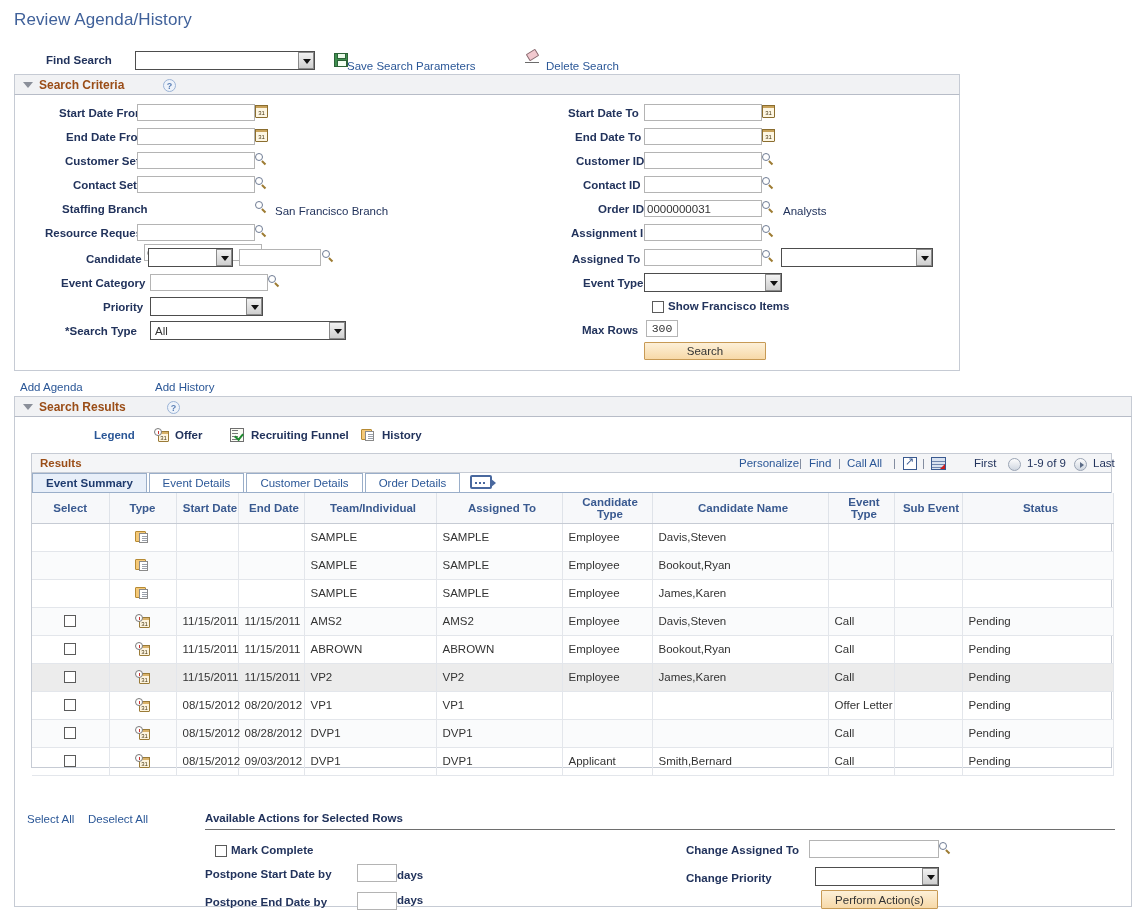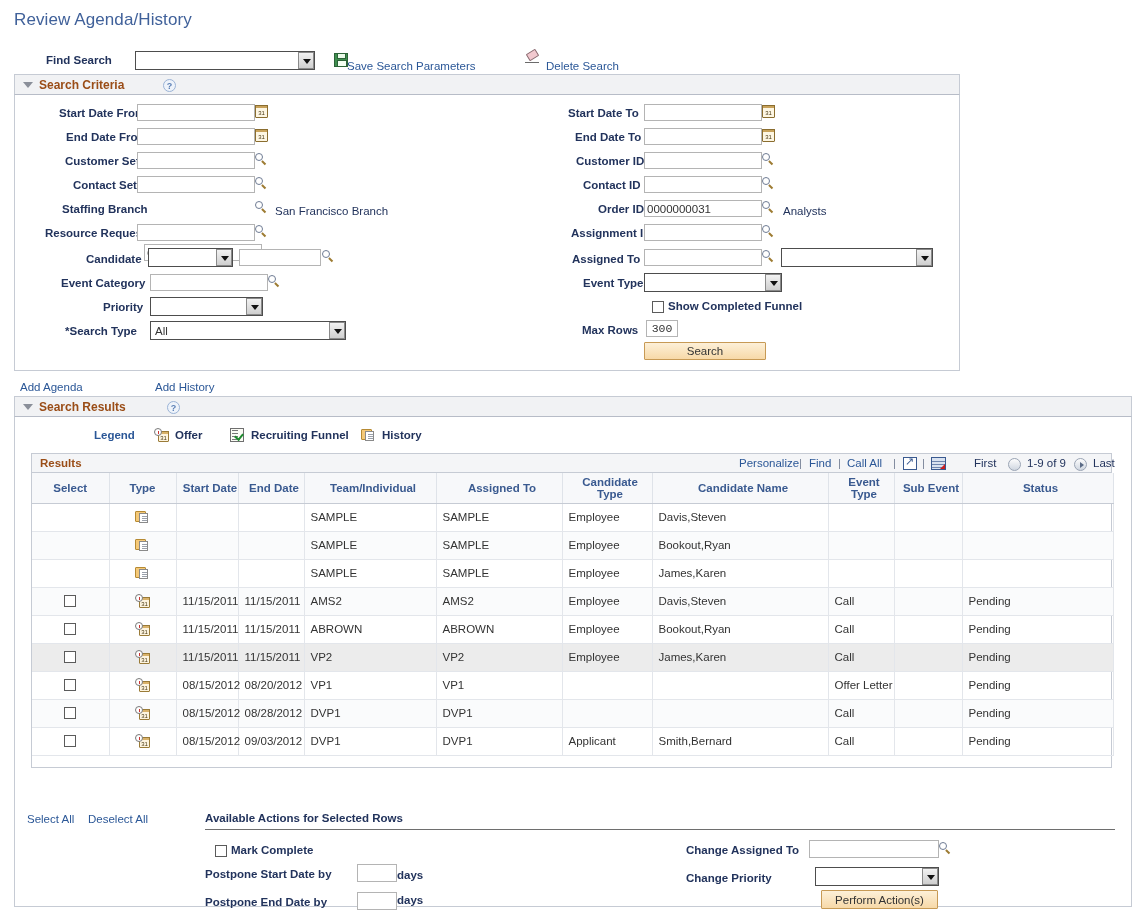--- a/index.html
+++ b/index.html
@@ -362,21 +362,21 @@
       <span class="arrowbox"></span>
     </div>
 
     <div class="lbl" style="position:absolute;left:568px;top:182px;">Event Type</div>
     <div class="selwrap" style="position:absolute;left:629px;top:178px;">
       <select class="sel" style="width:138px;"></select>
       <span class="arrowbox"></span>
     </div>
 
     <span class="cbx" style="position:absolute;left:637px;top:206px;"></span>
-    <span class="lbl" style="position:absolute;left:653px;top:205px;">Show Completed Funnel</span>
+    <span class="lbl" style="position:absolute;left:653px;top:205px;">Show Francisco Items</span>
 
     <div class="lbl" style="position:absolute;left:567px;top:229px;">Max Rows</div>
     <input class="tf" style="position: absolute; left: 631px; top: 225px; width: 26px; text-align: center; font-family: Liberation Mono, monospace;" value="300">
 
     <button class="btn" style="position:absolute;left:629px;top:247px;width:122px;height:18px;">Search</button>
   </div>
 
   <a class="link" style="position:absolute;left:20px;top:381px;">Add Agenda</a>
   <a class="link" style="position:absolute;left:155px;top:381px;">Add History</a>
 
@@ -415,20 +415,35 @@
       <span class="txt" style="position:absolute;left:861px;top:3px;color:#7a8599;">|</span>
       <span class="ic-expand" style="position:absolute;left:871px;top:3px;"></span>
       <span class="txt" style="position:absolute;left:890px;top:3px;color:#7a8599;">|</span>
       <span class="ic-download" style="position:absolute;left:899px;top:3px;"></span>
       <span class="txt" style="position:absolute;left:942px;top:3px;">First</span>
       <span class="navarrow left" style="position:absolute;left:976px;top:4px;"></span>
       <span class="txt" style="position:absolute;left:995px;top:3px;">1-9 of 9</span>
       <span class="navarrow right" style="position:absolute;left:1042px;top:4px;"></span>
       <span class="txt" style="position:absolute;left:1061px;top:3px;">Last</span>
 
+      <div class="tabs">
+        <div class="tab active" style="left:0px;width:115px;">
+          <span>Event Summary</span>
+        </div>
+        <div class="tab" style="left:117px;width:95px;">
+          <span>Event Details</span>
+        </div>
+        <div class="tab" style="left:214px;width:117px;">
+          <span>Customer Details</span>
+        </div>
+        <div class="tab" style="left:333px;width:95px;">
+          <span>Order Details</span>
+        </div>
+        <span class="ic-tabexpand" style="position:absolute;left:438px;top:2px;"></span>
+      </div>
 
       <table class="res">
         <colgroup>
           <col style="width:77px">
             <col style="width:67px">
             <col style="width:62px">
             <col style="width:66px">
           <col style="width:132px">
             <col style="width:126px">
             <col style="width:90px">

